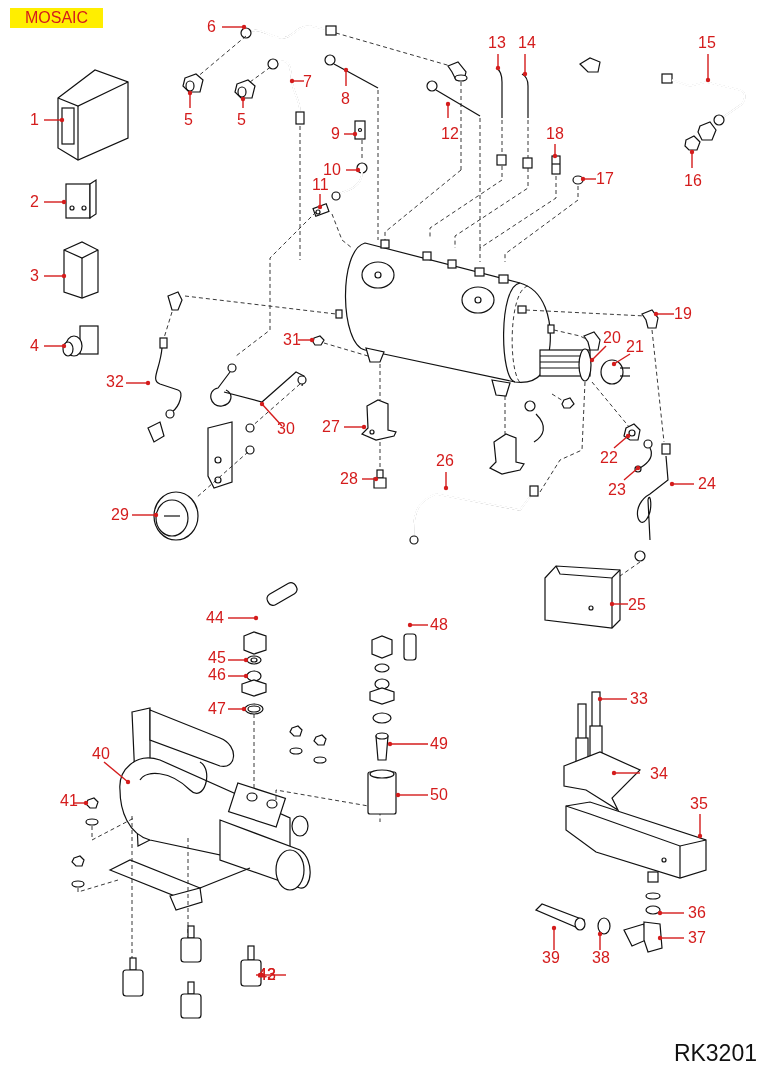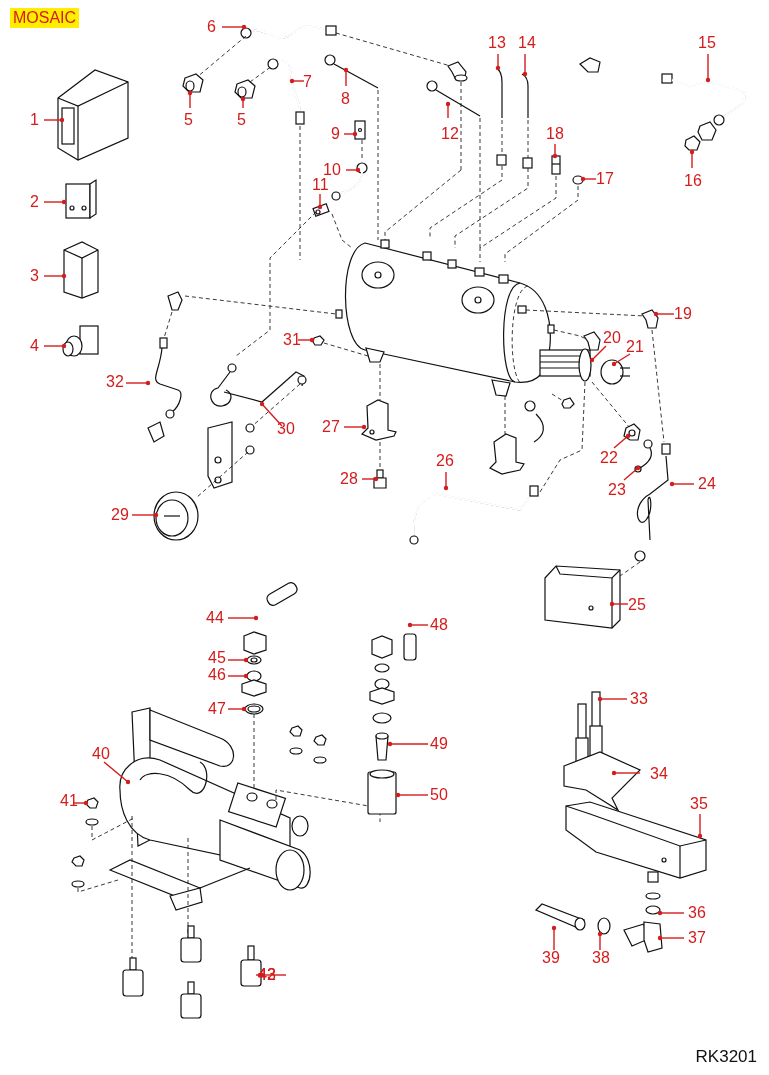--- a/index.html
+++ b/index.html
@@ -1,18 +1,18 @@
 <!DOCTYPE html>
 <html><head>
 <meta charset="utf-8">
 <style>
   html, body { margin:0; padding:0; background:#ffffff; }
   #page { position:relative; width:769px; height:1075px; overflow:hidden; background:#fff; font-family:"Liberation Sans", sans-serif; }
-  .model-tag { position:absolute; left:10px; top:8px; background:#ffee00; color:#d41c1c; font-size:16px; padding:1px 3px; line-height:18px; }
-  .doc-code { position:absolute; right:12px; bottom:8px; font-size:17px; color:#111; }
+  .model-tag { position:absolute; left:10px; top:8px; background:#ffee00; color:#d41c1c; font-size:16px; padding:1px 15px; line-height:18px; }
+  .doc-code { position:absolute; right:12px; bottom:8px; font-size:23px; color:#111; }
   svg#drawing { position:absolute; left:0; top:0; }
   .part { fill:#fff; stroke:#111; stroke-width:1.2; }
   .partf { fill:none; stroke:#111; stroke-width:1.2; }
   .dash { fill:none; stroke:#222; stroke-width:0.9; stroke-dasharray:4 3; }
   .leader { stroke:#d41c1c; stroke-width:1.4; }
   .arrowhead { fill:#d41c1c; }
   .callout-num { fill:#d41c1c; font-family:"Liberation Sans", sans-serif; font-size:16px; }
 </style>
 </head>
 <body>

